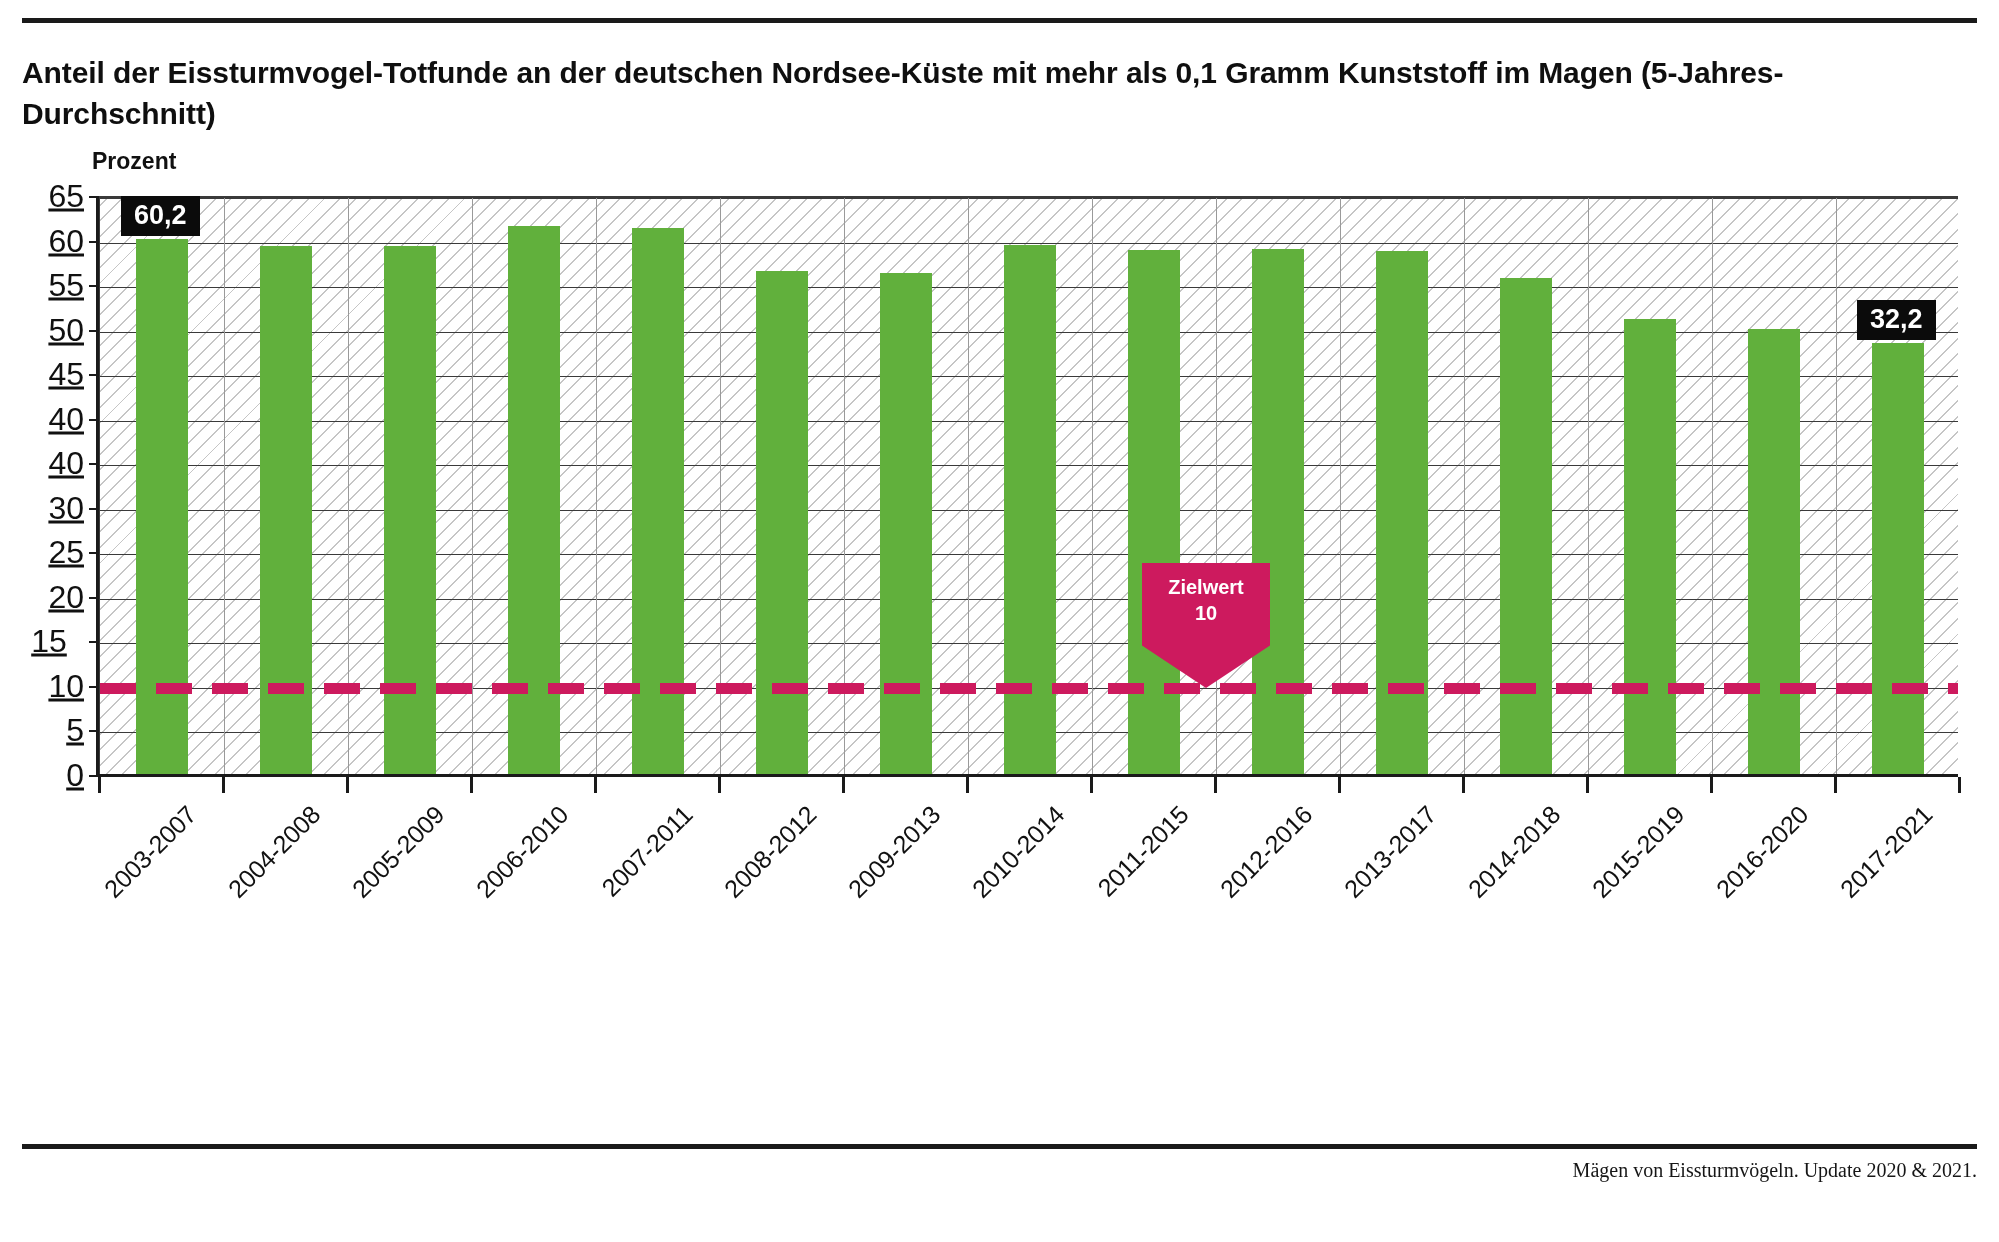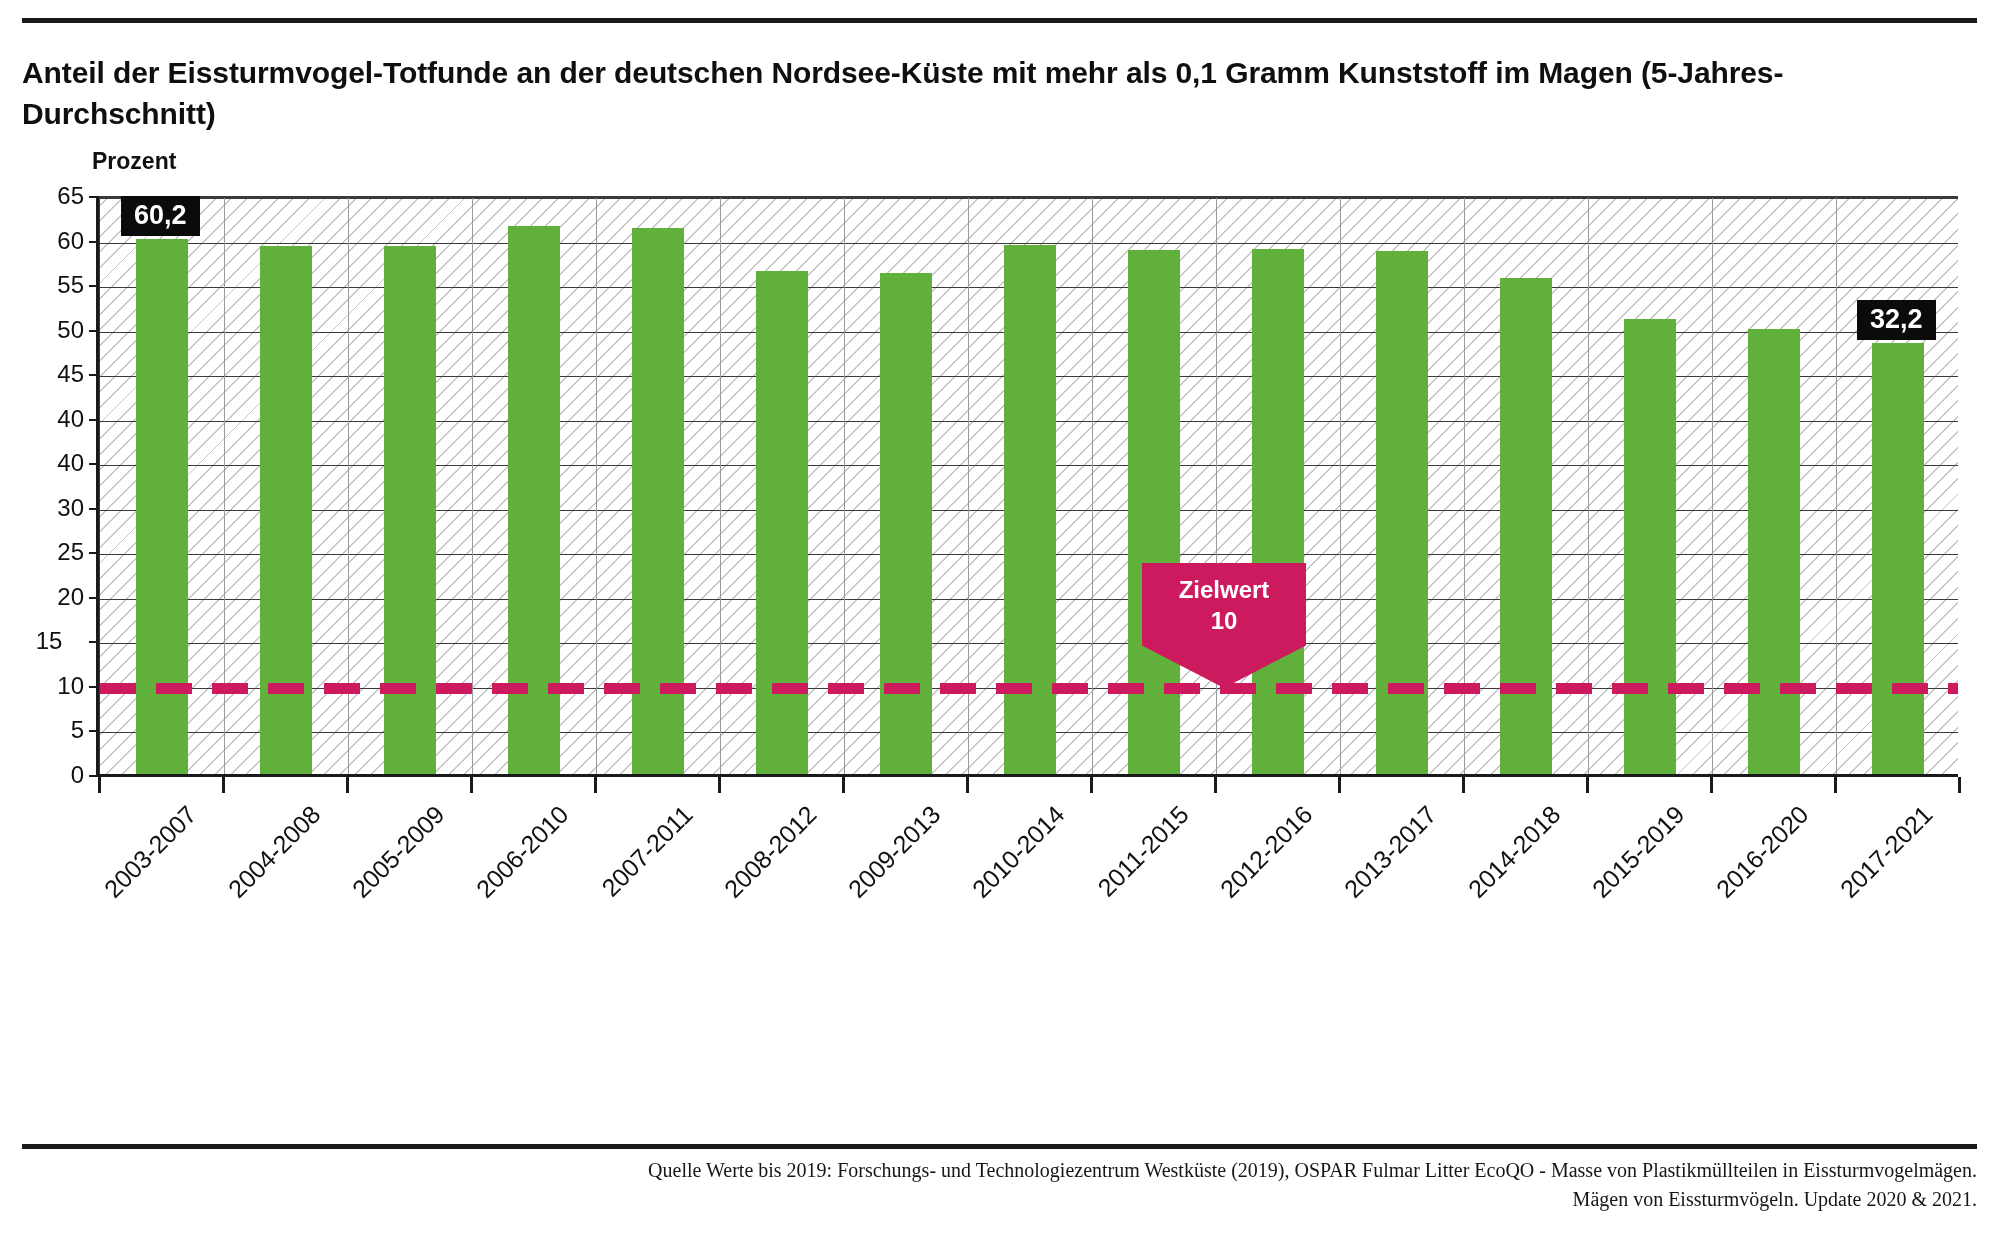--- a/index.html
+++ b/index.html
@@ -94,23 +94,24 @@
     background: #1a1a1a;
     z-index: 6;
   }
 
   
   .ytick {
     position: absolute;
     right: 1915px;
     text-align: right;
     width: 70px;
-    font-size: 24px;
+    font-size: 32px;
     color: #111;
     transform: translateY(-50%);
+    text-decoration: underline;
   }
   .ytick-mark {
     position: absolute;
     width: 9px; height: 2px;
     background: #1a1a1a;
     left: 89px;
     z-index: 6;
   }
 
   
@@ -144,25 +145,25 @@
       to right,
       #cd1a5e 0px, #cd1a5e 36px,
       rgba(0,0,0,0) 36px, rgba(0,0,0,0) 56px
     );
   }
 
   
   #target-badge {
     position: absolute;
     z-index: 7;
-    width: 164px;
+    width: 128px;
     background: #cd1a5e;
     color: #fff;
     text-align: center;
-    font-size: 24px;
+    font-size: 20px;
     font-weight: bold;
     line-height: 1.28;
     padding: 12px 0 4px 0;
     clip-path: polygon(0 0, 100% 0, 100% 66%, 50% 100%, 0 66%);
     height: 125px;
   }
   #target-badge .tb-line { display: block; }
 
   
   .xtick-mark {
@@ -321,15 +322,14 @@
     <div class="xlabel" style="left: 1180px; top: 800px;">2012-2016</div>
     <div class="xlabel" style="left: 1304px; top: 800px;">2013-2017</div>
     <div class="xlabel" style="left: 1428px; top: 800px;">2014-2018</div>
     <div class="xlabel" style="left: 1552px; top: 800px;">2015-2019</div>
     <div class="xlabel" style="left: 1676px; top: 800px;">2016-2020</div>
     <div class="xlabel" style="left: 1800px; top: 800px;">2017-2021</div>
   </div>
 
 <div id="bottom-rule"></div>
 <div id="source">
-  <div>Quelle Werte bis 2019: Forschungs- und Technologiezentrum Westküste (2019), OSPAR Fulmar Litter EcoQO - Masse von Plastikmüllteilen in Eissturmvogelmägen.</div>
   <div>Mägen von Eissturmvögeln. Update 2020 &amp; 2021.</div>
 </div>
 
 </body></html>

